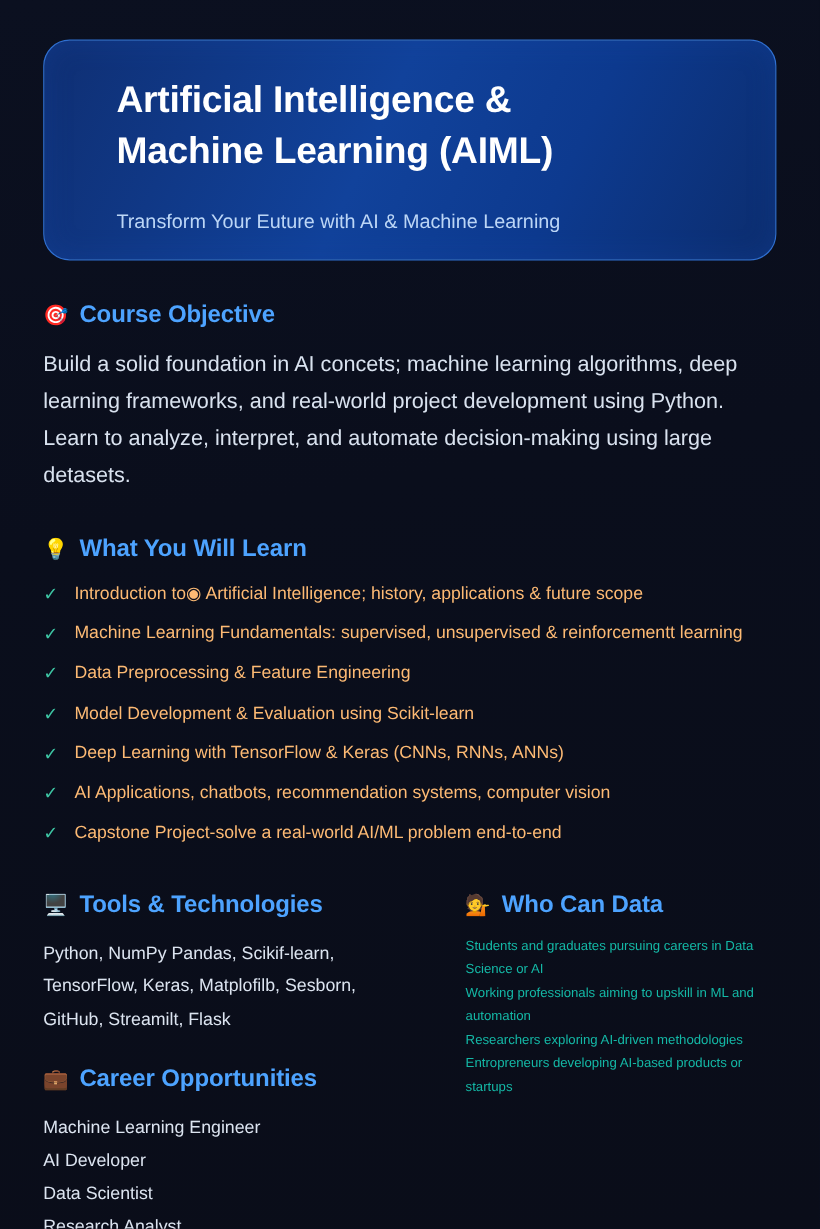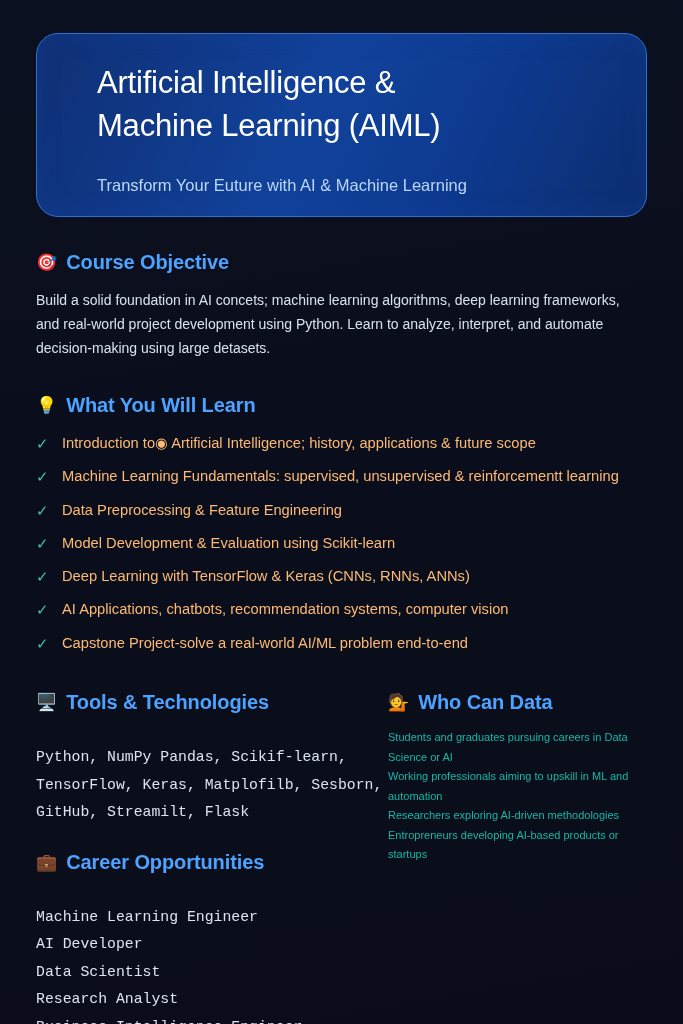--- a/index.html
+++ b/index.html
@@ -28,21 +28,21 @@
     height: 184px;
     border-radius: 22px;
     border: 1px solid #2f6fd0;
     background: linear-gradient(115deg, #0f2f73 0%, #11429b 45%, #0d3a8f 70%, #0c2d6e 100%);
     padding: 28px 30px 0 60px;
     box-shadow: 0 0 22px rgba(20,70,160,0.35) inset;
   }
   .hero h1 {
     font-size: 31px;
     line-height: 1.38;
-    font-weight: normal;
+    font-weight: bold;
     color: #ffffff;
     letter-spacing: -0.2px;
   }
   .hero-sub {
     margin-top: 28px;
     font-size: 16.5px;
     color: #bcd6f6;
     font-weight: 500;
   }
 
@@ -60,21 +60,21 @@
   .sec-head h2 {
     font-size: 20px;
     color: #4da3ff;
     font-weight: bold;
     letter-spacing: -0.1px;
     text-align: center;
   }
 
   .para {
     margin-top: 14px;
-    font-size: 14px;
+    font-size: 18px;
     line-height: 1.72;
     color: #d9e2ef;
     max-width: 610px;
   }
 
   
   .checklist { margin-top: 15px; }
   .check-item {
     display: flex;
     gap: 12px;
@@ -97,25 +97,24 @@
 
   
   .cols {
     display: flex;
     margin-top: 6px;
   }
   .col-left { width: 352px; }
   .col-right { flex: 1; }
 
   .col-body {
-    margin-top: 30px;
+    margin-top: 16px;
     font-size: 14.8px;
     line-height: 1.86;
     color: #dce4f0;
-    font-family: Liberation Mono, monospace;
   }
   .col-body-right {
     margin-top: 14px;
     font-size: 11px;
     line-height: 1.78;
     color: #14b8a6;
     max-width: 275px;
   }
   .list-lines div { white-space: nowrap; }
 </style>

